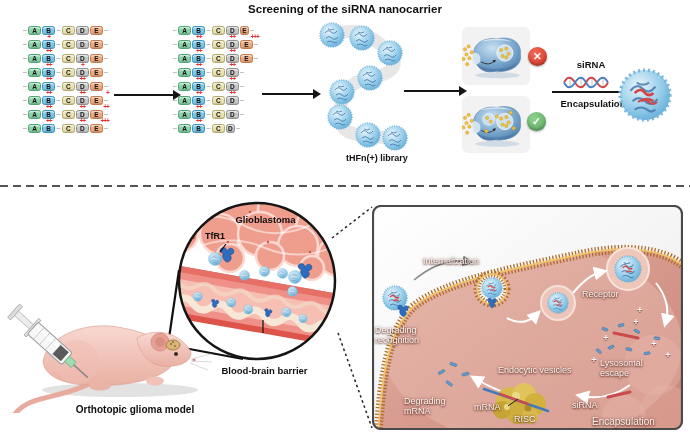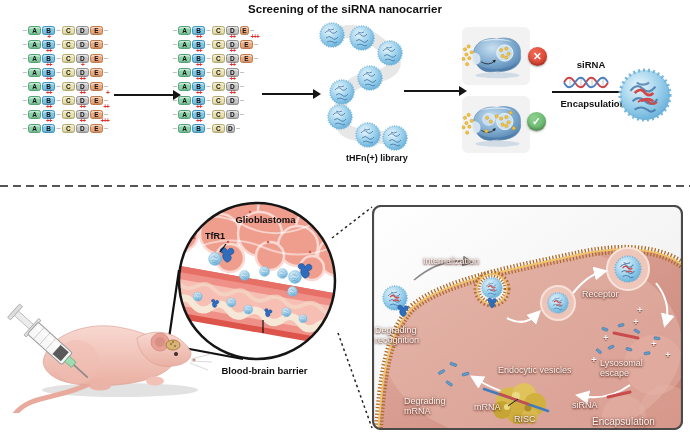--- a/index.html
+++ b/index.html
@@ -370,20 +370,21 @@
       <rect x="26" y="-5" width="42" height="3" fill="#fff"></rect>
       <line x1="32" y1="-8" x2="32" y2="8" stroke="#bbb" stroke-width="0.7"></line>
       <line x1="40" y1="-8" x2="40" y2="8" stroke="#bbb" stroke-width="0.7"></line>
       <line x1="48" y1="-8" x2="48" y2="8" stroke="#bbb" stroke-width="0.7"></line>
       <line x1="56" y1="-8" x2="56" y2="8" stroke="#bbb" stroke-width="0.7"></line>
       <rect x="56" y="-6" width="11" height="12" fill="#5a5a5a"></rect>
       <rect x="70" y="-3.5" width="9" height="7" fill="#9fdcb2" stroke="#6bb282" stroke-width="0.8"></rect>
       <line x1="79" y1="0" x2="98" y2="0" stroke="#8a8a8a" stroke-width="1.6"></line>
     </g>
   </svg>
+  <div class="dlbl" style="left:35px;top:404px;width:200px;font-size:10px;">Orthotopic glioma model</div>
 
   <svg class="abs" style="left:170px;top:198px;" width="178" height="170" viewBox="0 0 178 170">
     <defs>
         <clipPath id="cclip">
           <circle cx="87" cy="83" r="78"></circle>
         </clipPath>
       </defs>
     <circle cx="87" cy="83" r="78" fill="#ffffff"></circle>
     <g clip-path="url(#cclip)">
       <g fill="#ef9e8e" stroke="#fbd9d2" stroke-width="2.5">

